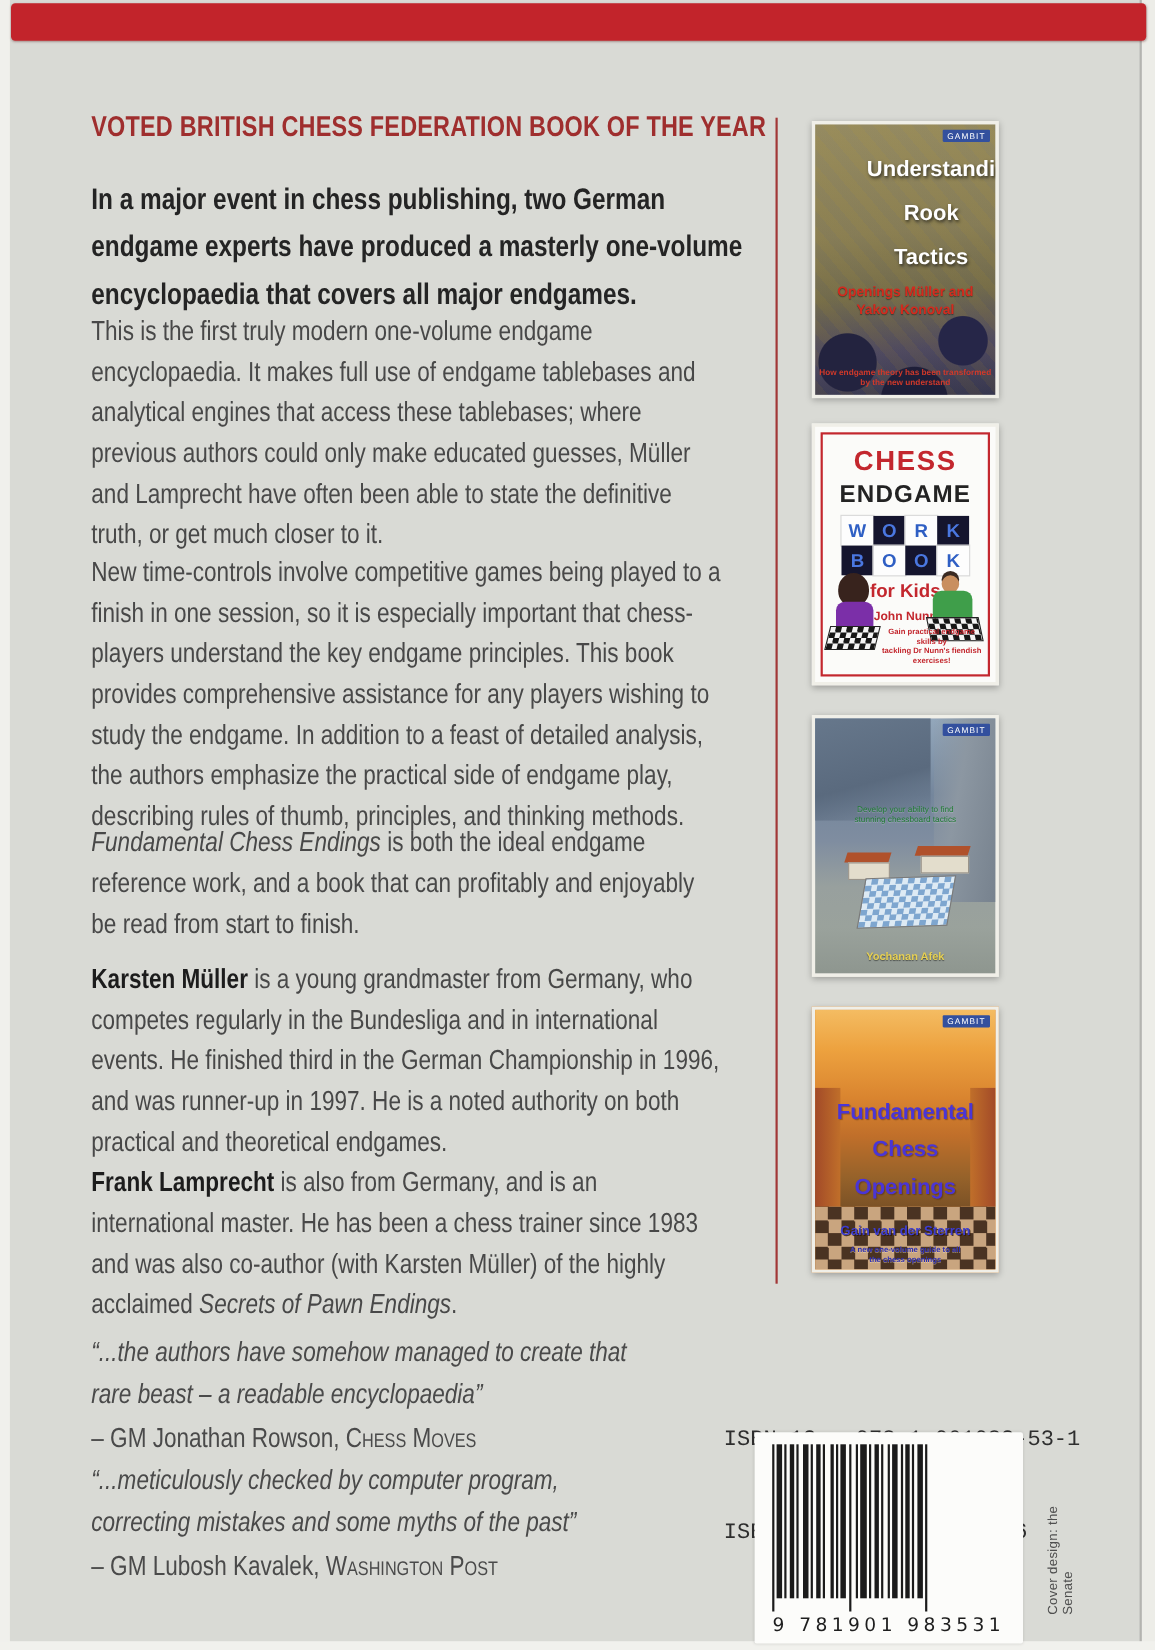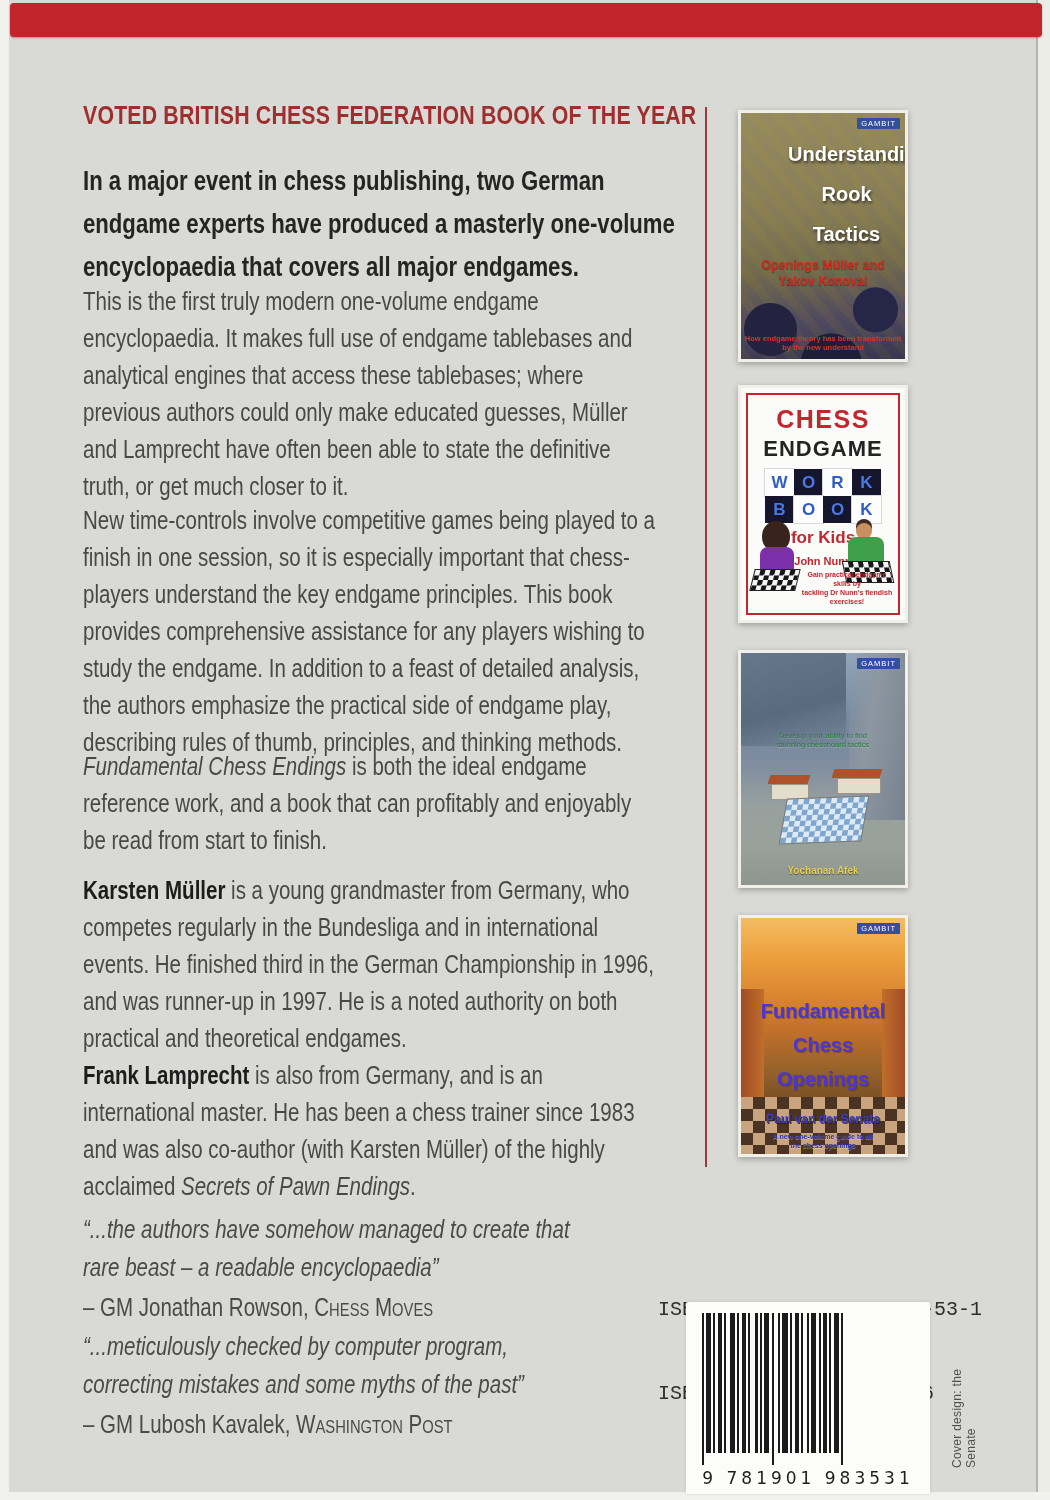--- a/index.html
+++ b/index.html
@@ -243,21 +243,21 @@
     <div class="c4-sky"></div>
     <div class="c4-wallL"></div>
     <div class="c4-wallR"></div>
     <div class="c4-floor"></div>
     <span class="gambit">GAMBIT</span>
     <div class="c4-title">
       <div>Fundamental</div>
       <div>Chess</div>
       <div>Openings</div>
     </div>
-    <div class="c4-author">Paul van der Senate</div>
+    <div class="c4-author">Gain van der Sterren</div>
     <div class="c4-tag">
       <div>A new one-volume guide to all</div>
       <div>the chess openings</div>
     </div>
   </div>
 
   <div class="isbn">
     <div>ISBN-13:  978-1-901983-53-1</div>
     <div>ISBN-10:  1-901983-53-6</div>
   </div>

